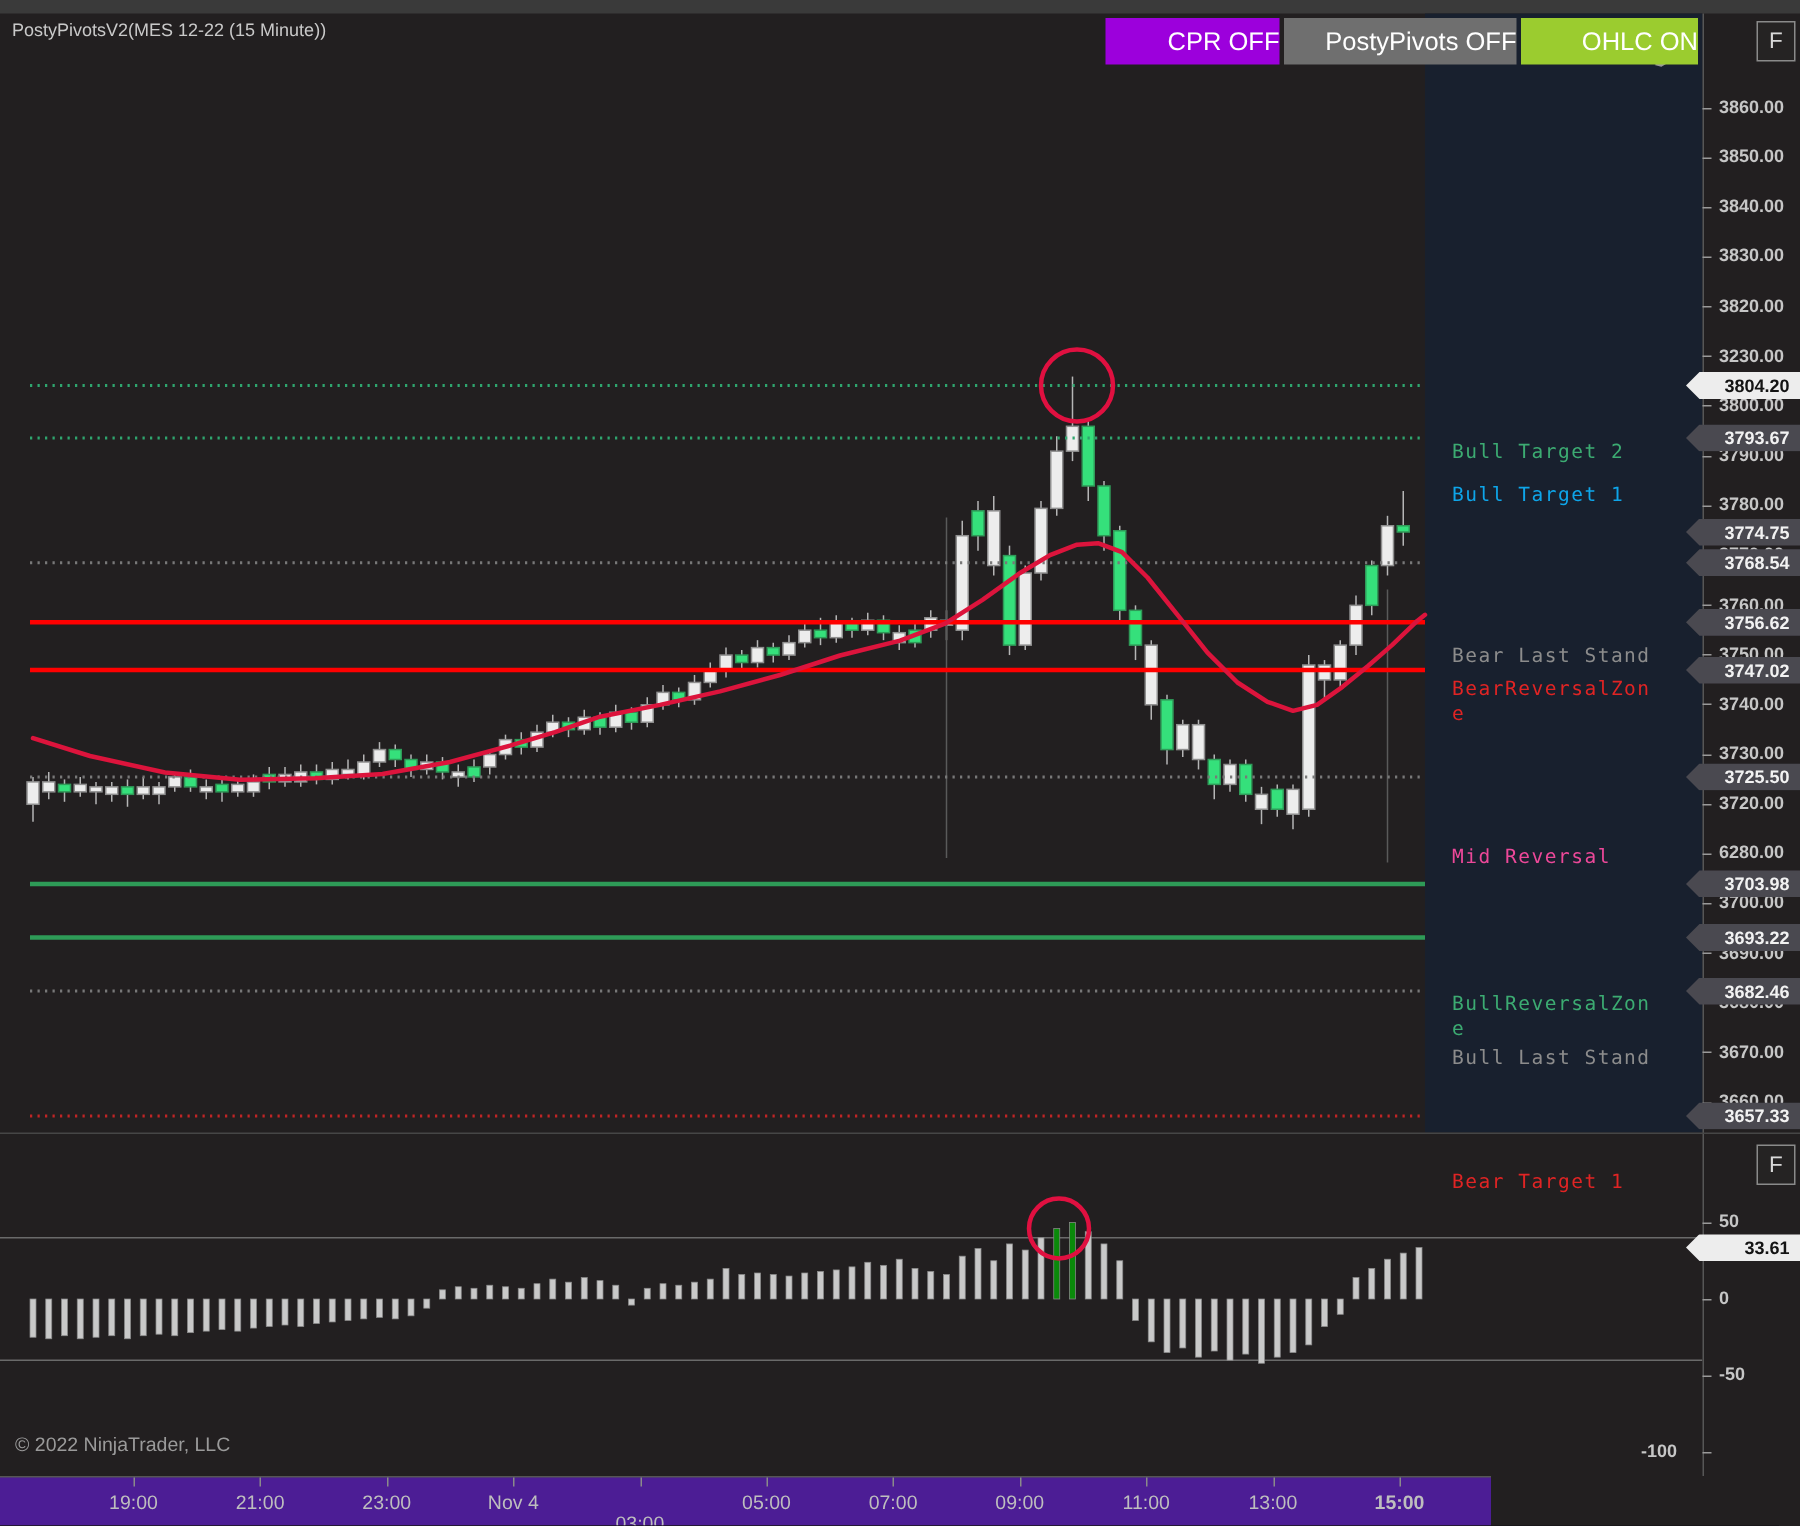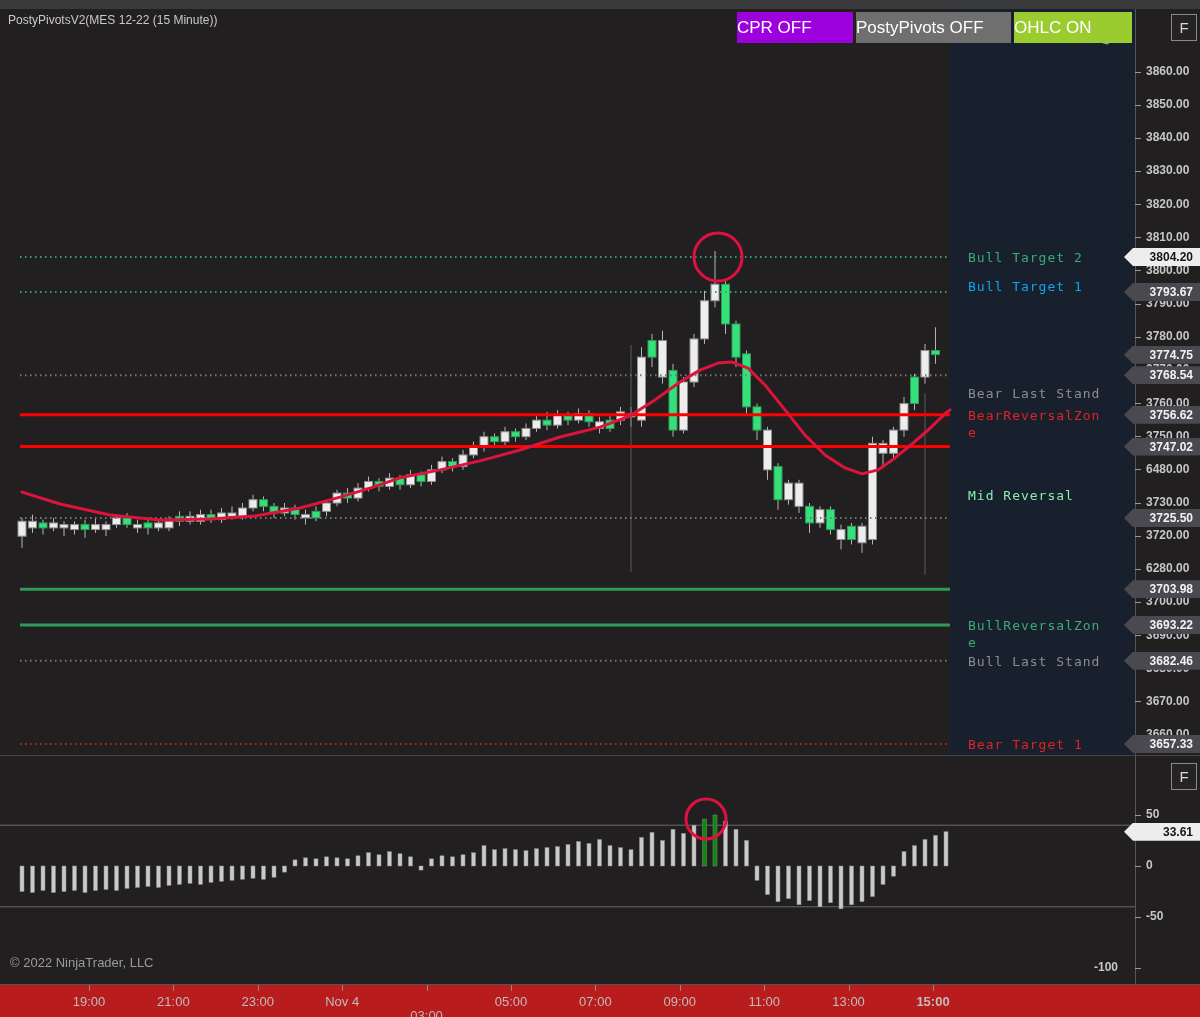--- a/index.html
+++ b/index.html
@@ -3,35 +3,35 @@
 <meta charset="utf-8">
 <style>
   html,body{margin:0;padding:0;background:#151314;}
   #screen{position:relative;width:1200px;height:1017px;background:#221F20;overflow:hidden;
           font-family:"Liberation Sans",sans-serif;}
   .abs{position:absolute;}
   #top-strip{left:0;top:0;width:1200px;height:9px;background:#3A3A3A;}
   #navy-margin{left:950px;top:9px;width:185px;height:746px;background:#18202E;}
   #gfx{left:0;top:0;}
   .pane-title{color:#C9C9C9;font-size:12px;white-space:nowrap;}
-  .tb-btn{top:12px;height:31px;line-height:31px;color:#FFFFFF;font-size:17px;text-align:left;cursor:pointer;}
+  .tb-btn{top:12px;height:31px;line-height:31px;color:#FFFFFF;font-size:17px;text-align:right;cursor:pointer;}
   .fbtn{width:24px;height:25px;border:1px solid #8A8A8A;color:#D8D8D8;font-size:15px;
         text-align:center;line-height:25px;cursor:pointer;background:rgba(40,38,39,.6);}
   .tick-dash{height:1px;width:6px;background:#9A9A9A;}
   .tick-label{color:#C6C6C6;font-size:12px;font-weight:700;white-space:nowrap;}
   .badge{left:1124px;width:76px;height:18px;line-height:18px;font-size:12px;font-weight:700;
          text-align:right;padding-right:7px;box-sizing:border-box;
          clip-path:polygon(0 50%,9px 0,100% 0,100% 100%,9px 100%);}
   .badge.dark{background:#4A4950;color:#F2F2F2;}
   .badge.light{background:#EDEDED;color:#141414;}
   .mlabel{left:968px;width:136px;font-family:"DejaVu Sans Mono",monospace;font-size:13px;
-          letter-spacing:1px;line-height:17px;word-break:break-all;}
+          letter-spacing:1px;line-height:17px;word-break:break-all;margin-top:44px;}
   .vsep{left:1135px;top:9px;width:1px;height:975px;background:#565656;}
   .hsep{left:0;width:1200px;height:1px;background:#464646;}
-  #xaxis{left:0;top:984px;width:1200px;height:33px;background:#b91c1c;border-top:1px solid #555;}
+  #xaxis{left:0;top:984px;width:994px;height:33px;background:#4c1d95;border-top:1px solid #555;}
   .xlabel{color:#BEBEBE;font-size:13px;top:9px;transform:translateX(-50%);white-space:nowrap;}
   .xtick{width:1px;height:6px;background:#8A8A8A;top:0;}
   #copyright{left:10px;top:955px;color:#9A9A9A;font-size:13px;}
   #arrow-cursor{left:1093px;top:18px;font-size:30px;color:#9A9A9A;transform:rotate(14deg);}
 </style>
 </head>
 <body>
 
 <div id="screen">
   <div id="top-strip" class="abs"></div>
@@ -358,50 +358,50 @@
       <div class="abs xlabel" style="left: 764.2px;">11:00</div>
       <div class="abs xtick" style="left: 848.6px;"></div>
       <div class="abs xlabel" style="left: 848.6px;">13:00</div>
       <div class="abs xtick" style="left: 933px;"></div>
       <div class="abs xlabel" style="left: 933px; font-weight: bold;">15:00</div>
     </div>
 <div class="abs mlabel" style="top:249.0104800000006px;color:#3CAB72">Bull Target 2</div>
     <div class="abs mlabel" style="top:278px;color:#0ea5e9">Bull Target 1</div>
     <div class="abs mlabel" style="top:385px;color:#8C8C8C">Bear Last Stand</div>
     <div class="abs mlabel" style="top:406.76672800000034px;color:#E02424">BearReversalZone</div>
-    <div class="abs mlabel" style="top:487px;color:#86efac">Mid Reversal</div>
+    <div class="abs mlabel" style="top:519px;color:#ec4899">Mid Reversal</div>
     <div class="abs mlabel" style="top:616.9757680000007px;color:#3CAB72">BullReversalZone</div>
     <div class="abs mlabel" style="top:652.6516239999999px;color:#8C8C8C">Bull Last Stand</div>
     <div class="abs mlabel" style="top:735.9726520000003px;color:#E02424">Bear Target 1</div>
     <div class="abs tick-dash" style="left:1135px;top:71.5px"></div>
     <div class="abs tick-label" style="left:1146px;top:64px">3860.00</div>
     <div class="abs tick-dash" style="left:1135px;top:104.656px"></div>
     <div class="abs tick-label" style="left:1146px;top:97.156px">3850.00</div>
     <div class="abs tick-dash" style="left:1135px;top:137.812px"></div>
     <div class="abs tick-label" style="left:1146px;top:130.312px">3840.00</div>
     <div class="abs tick-dash" style="left:1135px;top:170.968px"></div>
     <div class="abs tick-label" style="left:1146px;top:163.468px">3830.00</div>
     <div class="abs tick-dash" style="left:1135px;top:204.124px"></div>
     <div class="abs tick-label" style="left:1146px;top:196.624px">3820.00</div>
     <div class="abs tick-dash" style="left:1135px;top:237.28px"></div>
-    <div class="abs tick-label" style="left:1146px;top:229.78px">3810.00</div>
+    <div class="abs tick-label" style="left:1146px;top:229.78px">3230.00</div>
     <div class="abs tick-dash" style="left:1135px;top:270.436px"></div>
     <div class="abs tick-label" style="left:1146px;top:262.936px">3800.00</div>
     <div class="abs tick-dash" style="left:1135px;top:303.592px"></div>
     <div class="abs tick-label" style="left:1146px;top:296.092px">3790.00</div>
     <div class="abs tick-dash" style="left:1135px;top:336.748px"></div>
     <div class="abs tick-label" style="left:1146px;top:329.248px">3780.00</div>
     <div class="abs tick-dash" style="left:1135px;top:369.904px"></div>
     <div class="abs tick-label" style="left:1146px;top:362.404px">3770.00</div>
     <div class="abs tick-dash" style="left:1135px;top:403.06px"></div>
     <div class="abs tick-label" style="left:1146px;top:395.56px">3760.00</div>
     <div class="abs tick-dash" style="left:1135px;top:436.216px"></div>
     <div class="abs tick-label" style="left:1146px;top:428.716px">3750.00</div>
     <div class="abs tick-dash" style="left:1135px;top:469.37199999999996px"></div>
-    <div class="abs tick-label" style="left:1146px;top:461.87199999999996px">6480.00</div>
+    <div class="abs tick-label" style="left:1146px;top:461.87199999999996px">3740.00</div>
     <div class="abs tick-dash" style="left:1135px;top:502.52799999999996px"></div>
     <div class="abs tick-label" style="left:1146px;top:495.02799999999996px">3730.00</div>
     <div class="abs tick-dash" style="left:1135px;top:535.684px"></div>
     <div class="abs tick-label" style="left:1146px;top:528.184px">3720.00</div>
     <div class="abs tick-dash" style="left:1135px;top:568.8399999999999px"></div>
     <div class="abs tick-label" style="left:1146px;top:561.3399999999999px">6280.00</div>
     <div class="abs tick-dash" style="left:1135px;top:601.996px"></div>
     <div class="abs tick-label" style="left:1146px;top:594.496px">3700.00</div>
     <div class="abs tick-dash" style="left:1135px;top:635.1519999999999px"></div>
     <div class="abs tick-label" style="left:1146px;top:627.6519999999999px">3690.00</div>

